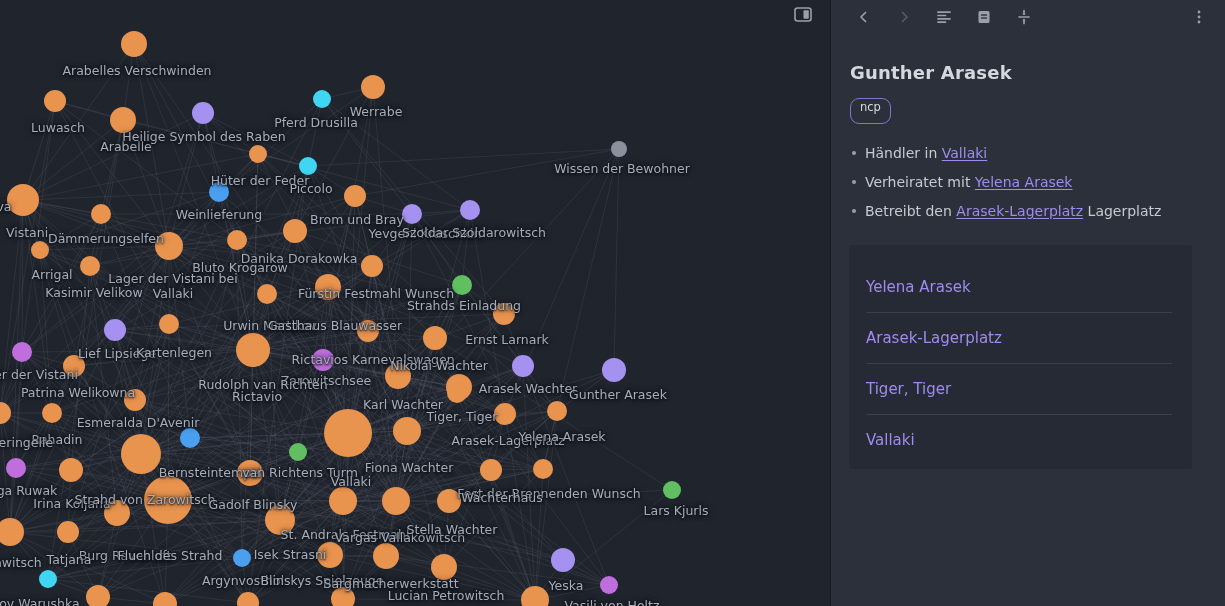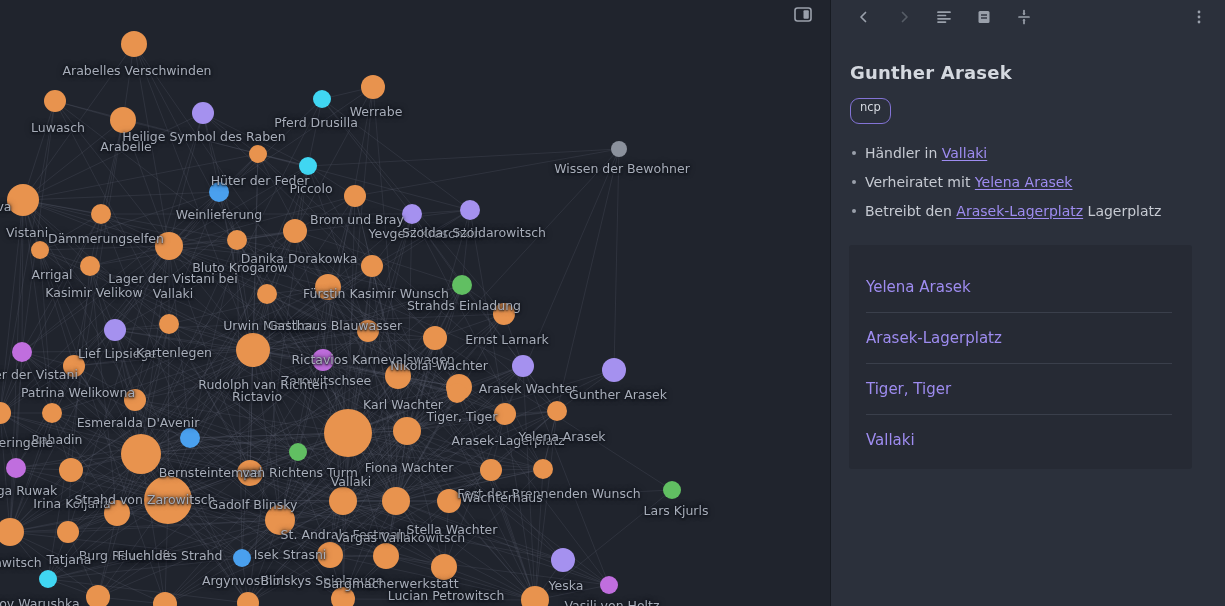--- a/index.html
+++ b/index.html
@@ -740,21 +740,21 @@
         <div class="nlabel" style="left: 27px; top: 233px;">Vistani</div>
         <div class="nlabel" style="left: 106px; top: 239px;">Dämmerungselfen</div>
         <div class="nlabel" style="left: 425px; top: 234px;">Yevgeni Kraschkin</div>
         <div class="nlabel" style="left: 474px; top: 233px;">Szoldar Szoldarowitsch</div>
         <div class="nlabel" style="left: 299px; top: 259px;">Danika Dorakowka</div>
         <div class="nlabel" style="left: 240px; top: 268px;">Bluto Krogarow</div>
         <div class="nlabel" style="left: 52px; top: 275px;">Arrigal</div>
         <div class="nlabel" style="left: 173px; top: 287px;">Lager der Vistani bei
 Vallaki</div>
         <div class="nlabel" style="left: 94px; top: 293px;">Kasimir Velikow</div>
-        <div class="nlabel" style="left: 376px; top: 294px;">Fürstin Kasimir Wunsch</div>
+        <div class="nlabel" style="left: 376px; top: 294px;">Fürstin Festmahl Wunsch</div>
         <div class="nlabel" style="left: 464px; top: 306px;">Strahds Einladung</div>
         <div class="nlabel" style="left: 270px; top: 326px;">Urwin Martikov</div>
         <div class="nlabel" style="left: 335px; top: 326px;">Gasthaus Blauwasser</div>
         <div class="nlabel" style="left: 507px; top: 340px;">Ernst Larnark</div>
         <div class="nlabel" style="left: 117px; top: 354px;">Lief Lipsiege</div>
         <div class="nlabel" style="left: 174px; top: 353px;">Kartenlegen</div>
         <div class="nlabel" style="left: 373px; top: 360px;">Rictavios Karnevalswagen</div>
         <div class="nlabel" style="left: 439px; top: 366px;">Nikolai Wachter</div>
         <div class="nlabel" style="left: 36px; top: 375px;">er der Vistani</div>
         <div class="nlabel" style="left: 326px; top: 381px;">Zarowitschsee</div>

